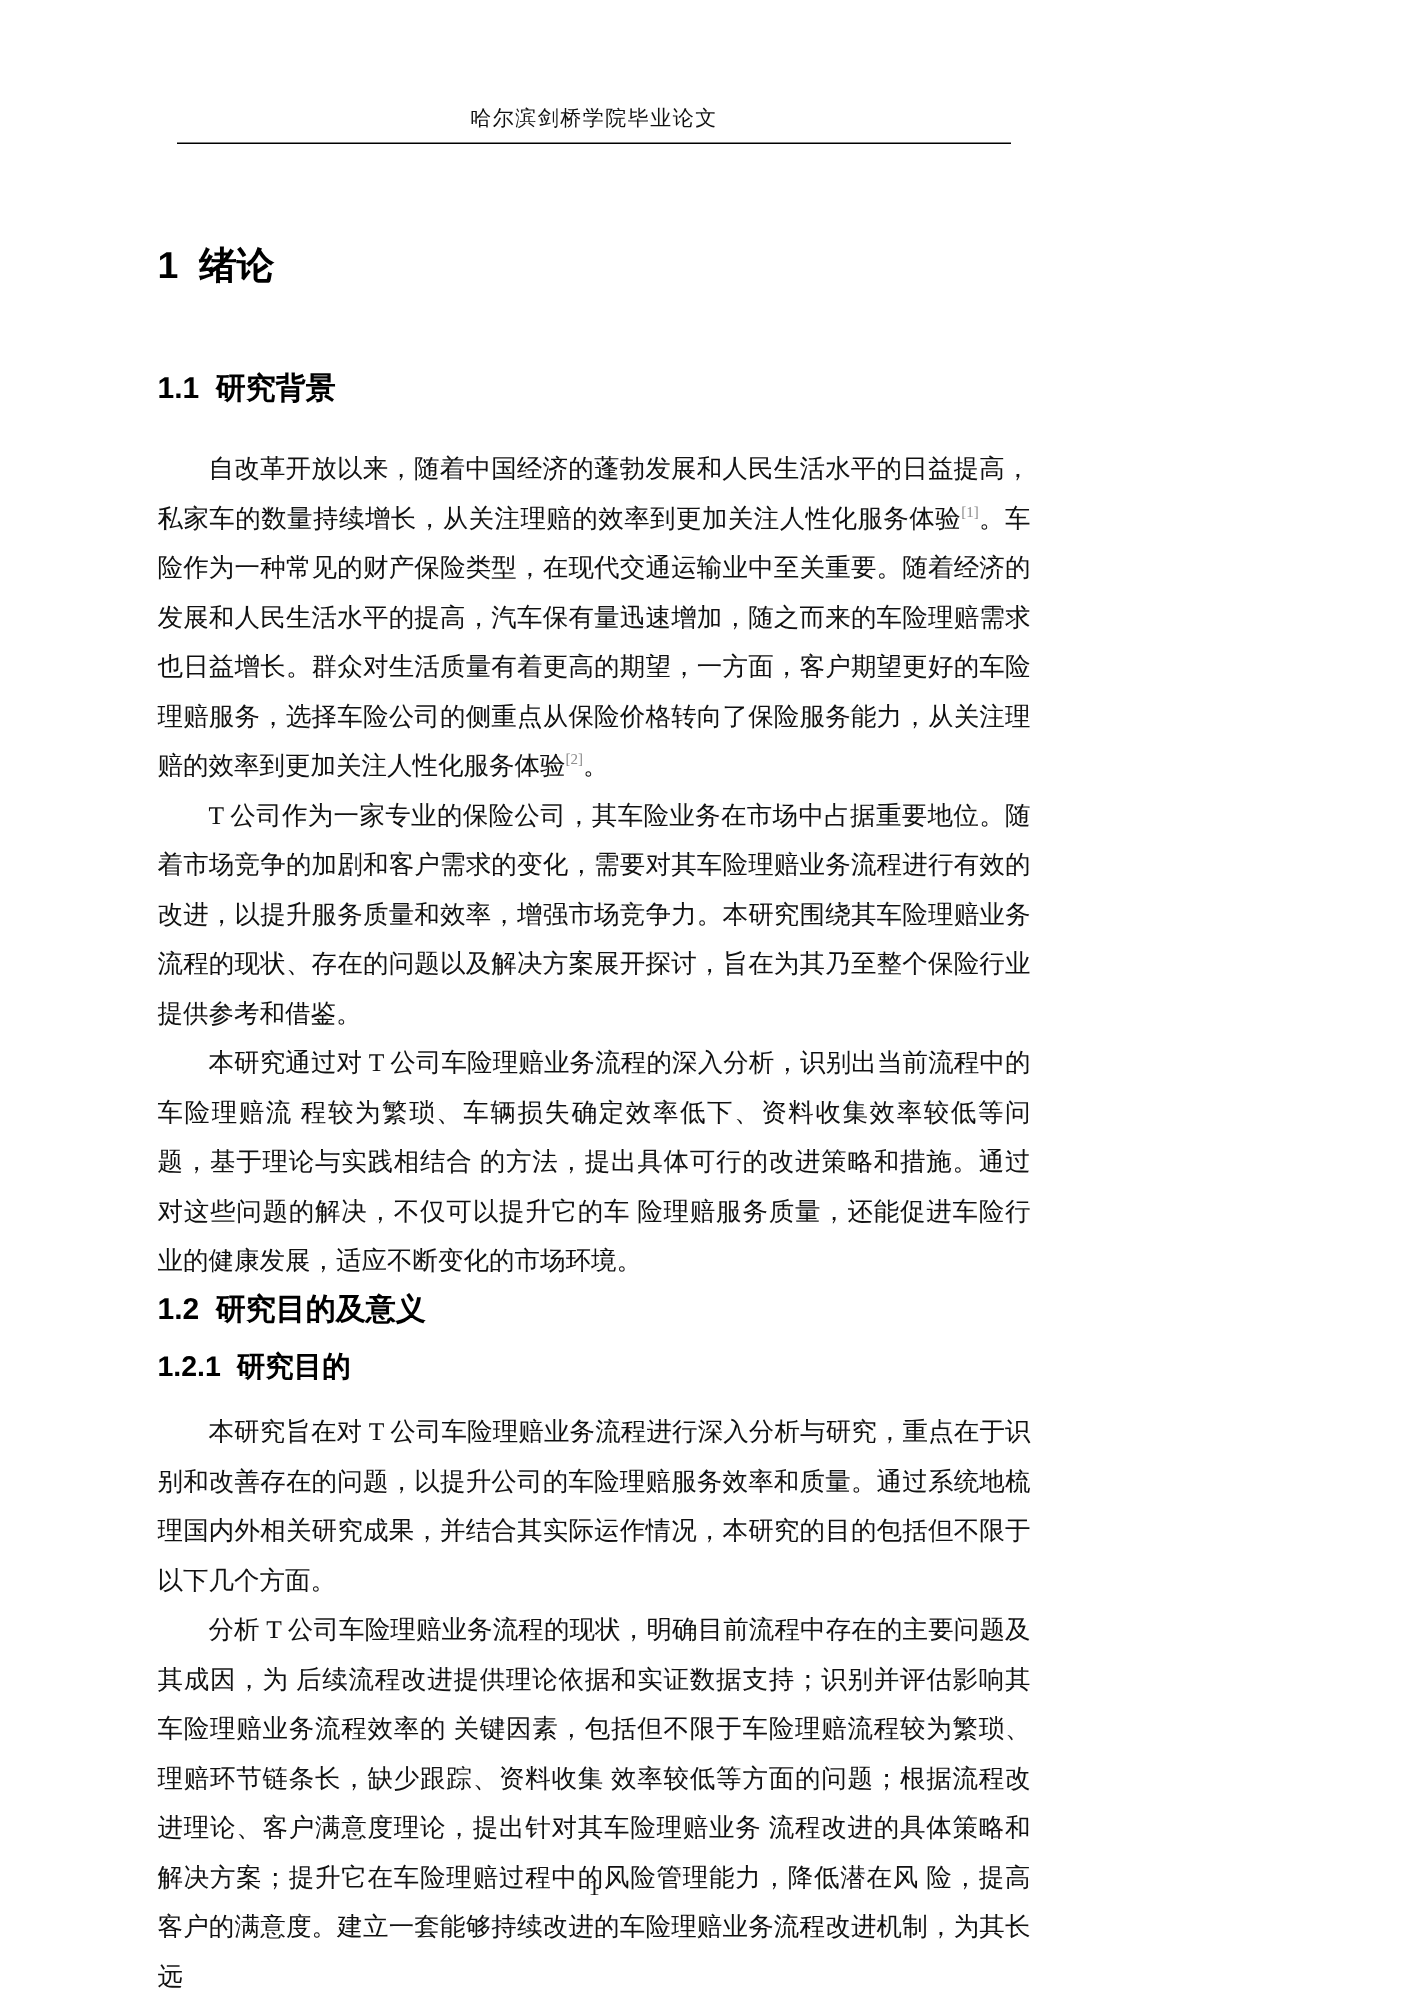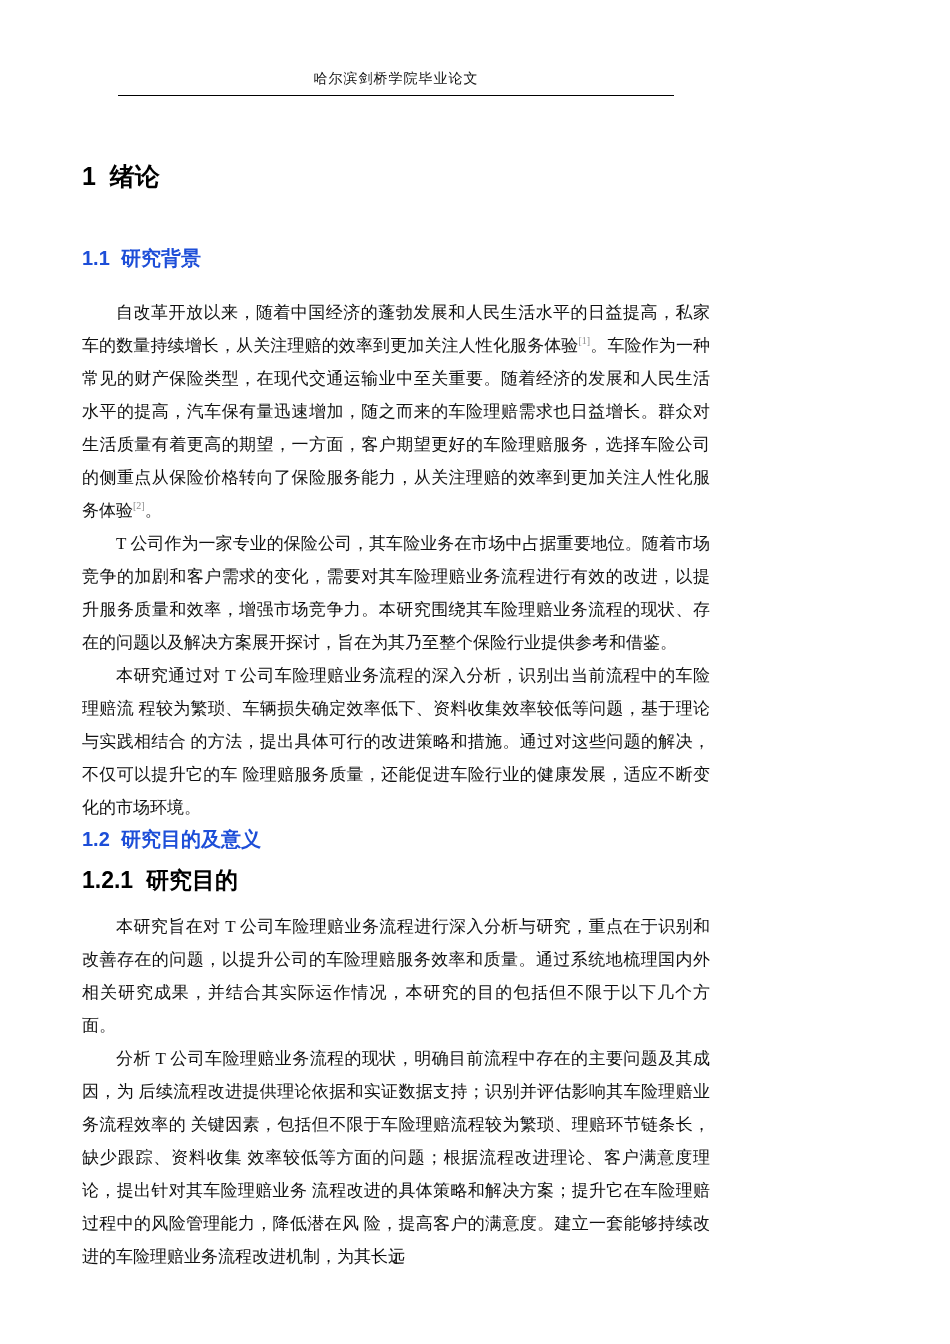--- a/index.html
+++ b/index.html
@@ -25,45 +25,45 @@
     font-size: 14px;
     letter-spacing: 1px;
     color: #111111;
   }
   .header-rule {
     border-bottom: 1px solid #000000;
     margin: 7px 118px 0 118px;
     height: 0;
   }
   .content {
-    padding: 0 82px;
+    padding: 0 105px;
   }
   .chapter-title {
     font-family: "Liberation Sans", "DejaVu Sans", sans-serif;
     font-weight: bold;
     font-size: 25px;
     margin: 64px 0 52px 0;
     white-space: pre-wrap;
     color: #000000;
   }
   .section-heading {
     font-family: "Liberation Sans", "DejaVu Sans", sans-serif;
     font-weight: bold;
     font-size: 20px;
     margin: 0 0 24px 0;
     white-space: pre-wrap;
-    color: #1d4ed8;
+    color: #000000;
   }
   .section-heading.mid {
     margin: 2px 0 10px 0;
   }
   .subsection-heading {
     font-family: "Liberation Sans", "DejaVu Sans", sans-serif;
     font-weight: bold;
-    font-size: 23px;
+    font-size: 19px;
     margin: 12px 0 14px 0;
     white-space: pre-wrap;
     color: #000000;
   }
   p.body-para {
     font-size: 17px;
     line-height: 33px;
     text-align: justify;
     text-indent: 2em;
     margin: 0;

